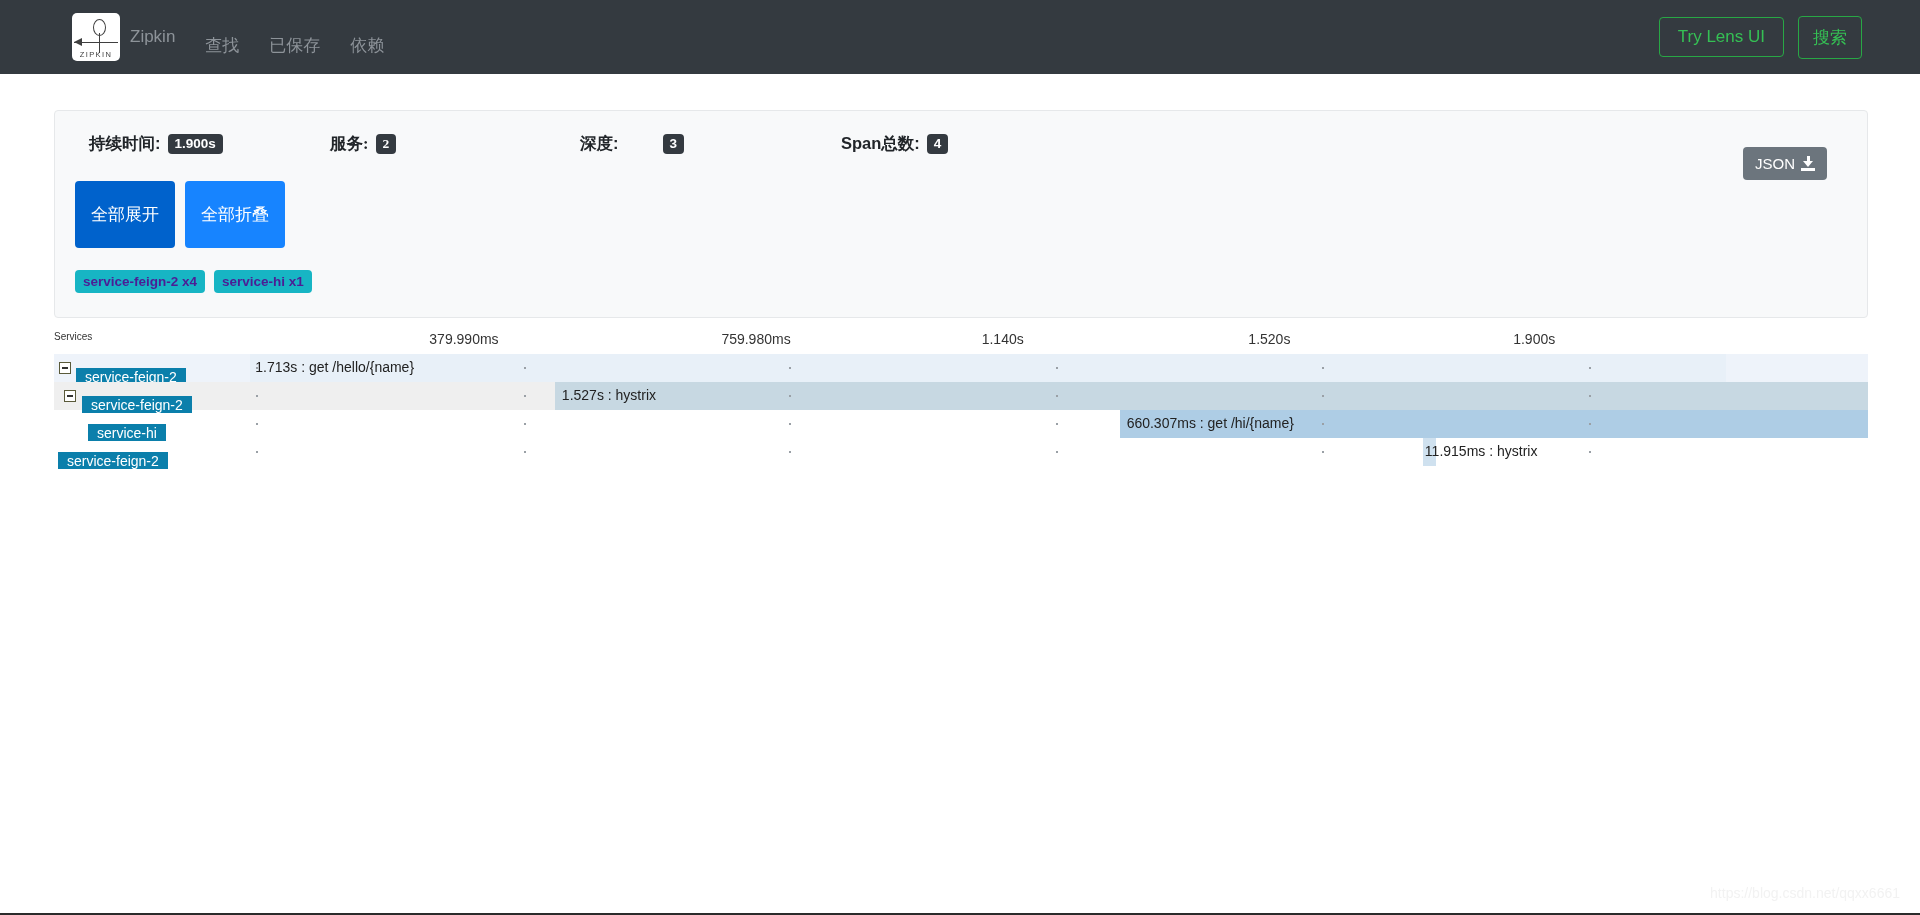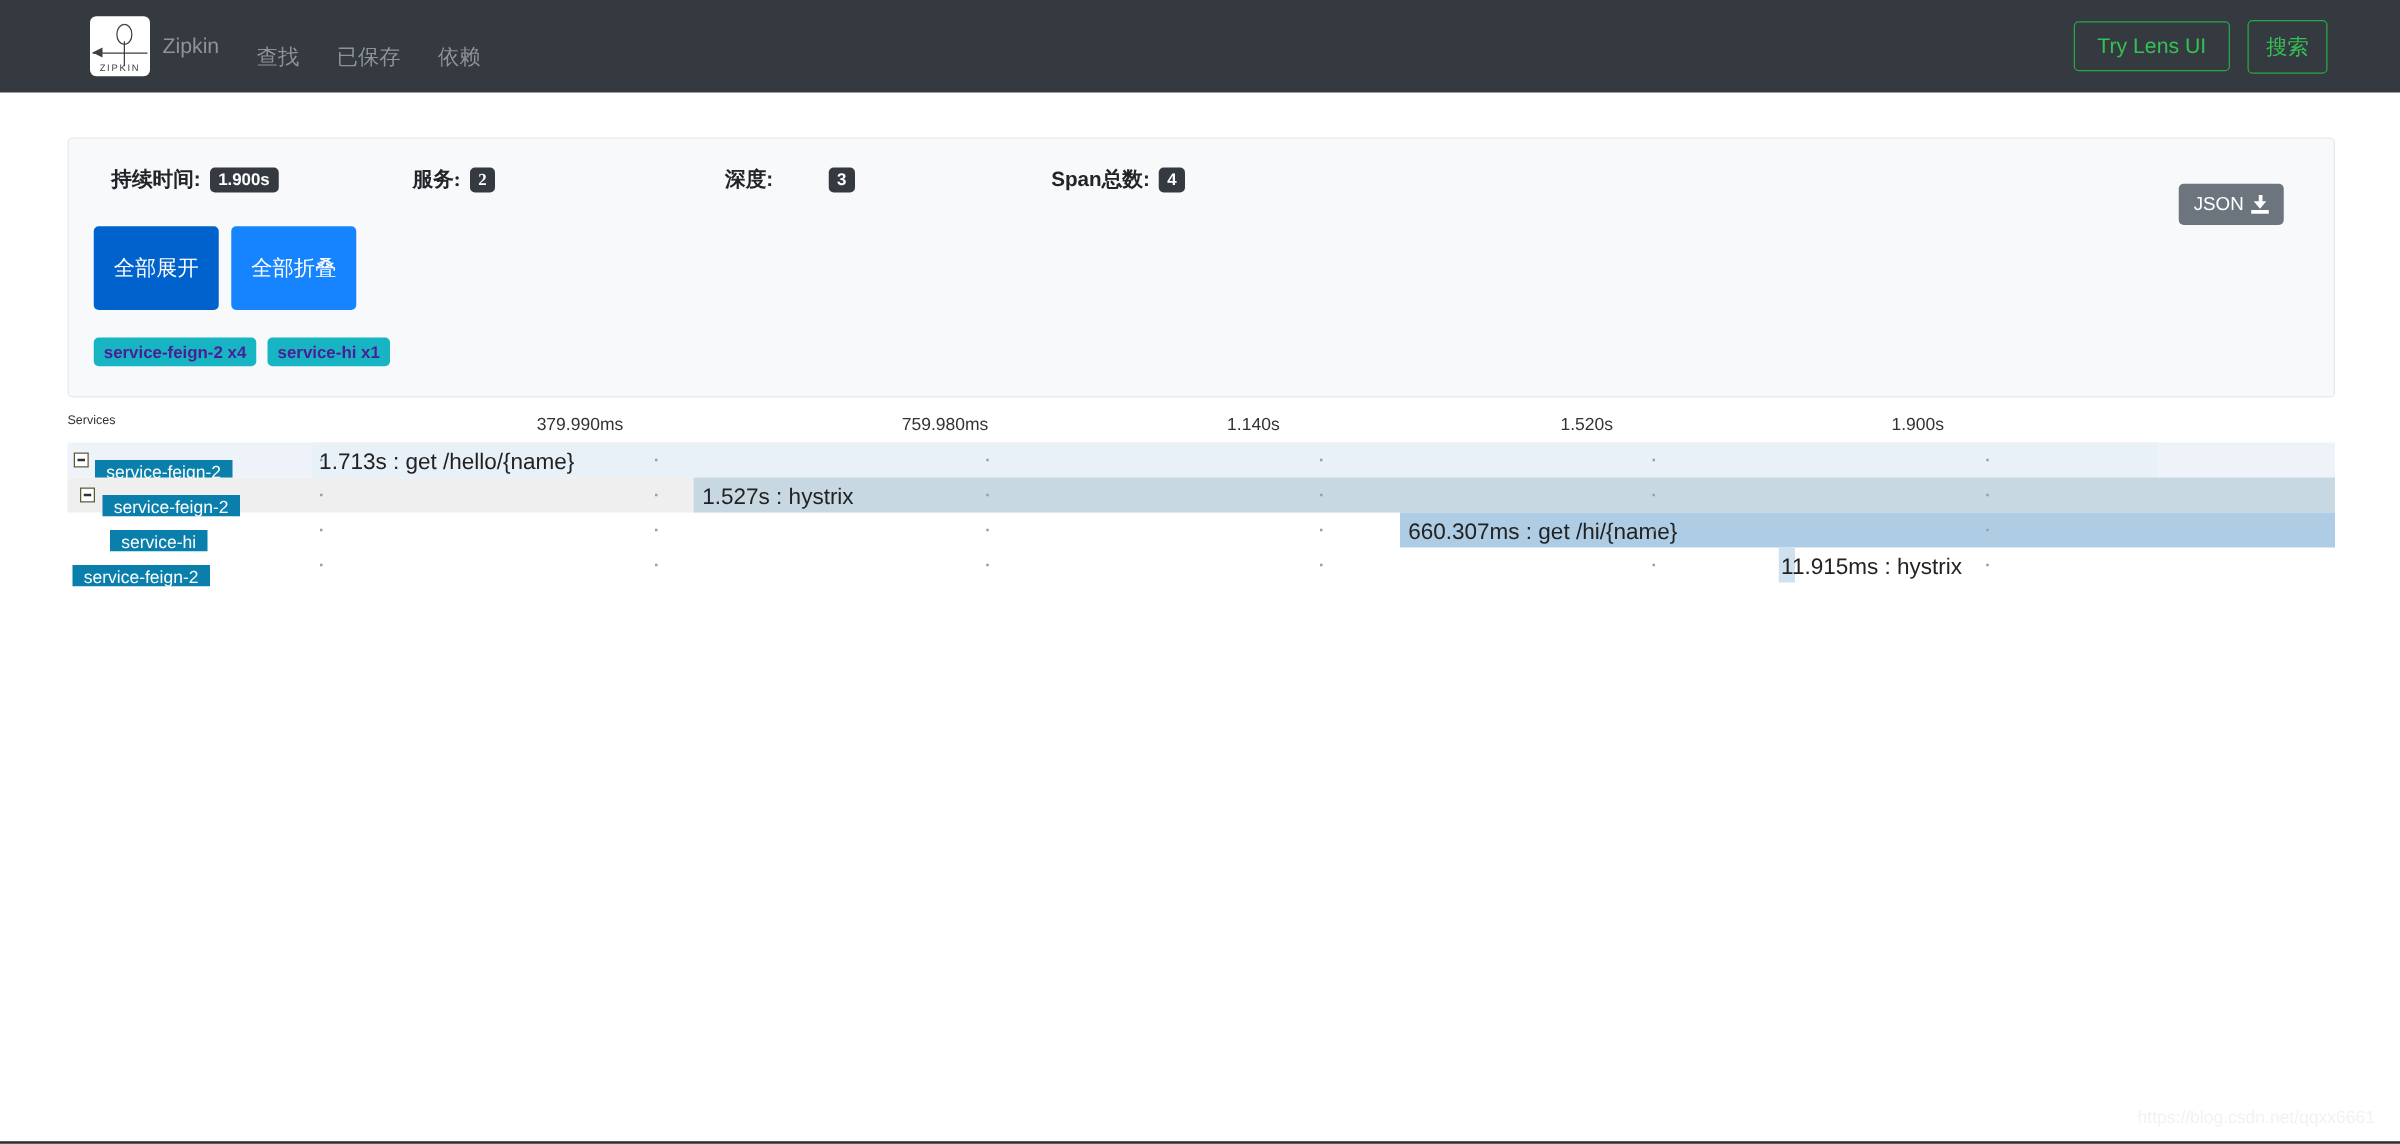--- a/index.html
+++ b/index.html
@@ -290,21 +290,21 @@
     right: 0; bottom: 0;
   }
   .bar {
     position: absolute;
     top: 0; height: 28px;
     cursor: pointer;
   }
   .bar-label {
     position: absolute;
     top: 5px;
-    font-size: 18px;
+    font-size: 14px;
     color: #222;
     white-space: nowrap;
     pointer-events: none;
   }
   .dotmark {
     position: absolute;
     top: 13px;
     width: 2px; height: 2px;
     background: #9aa0a6;
     transform: translateX(-50%);

